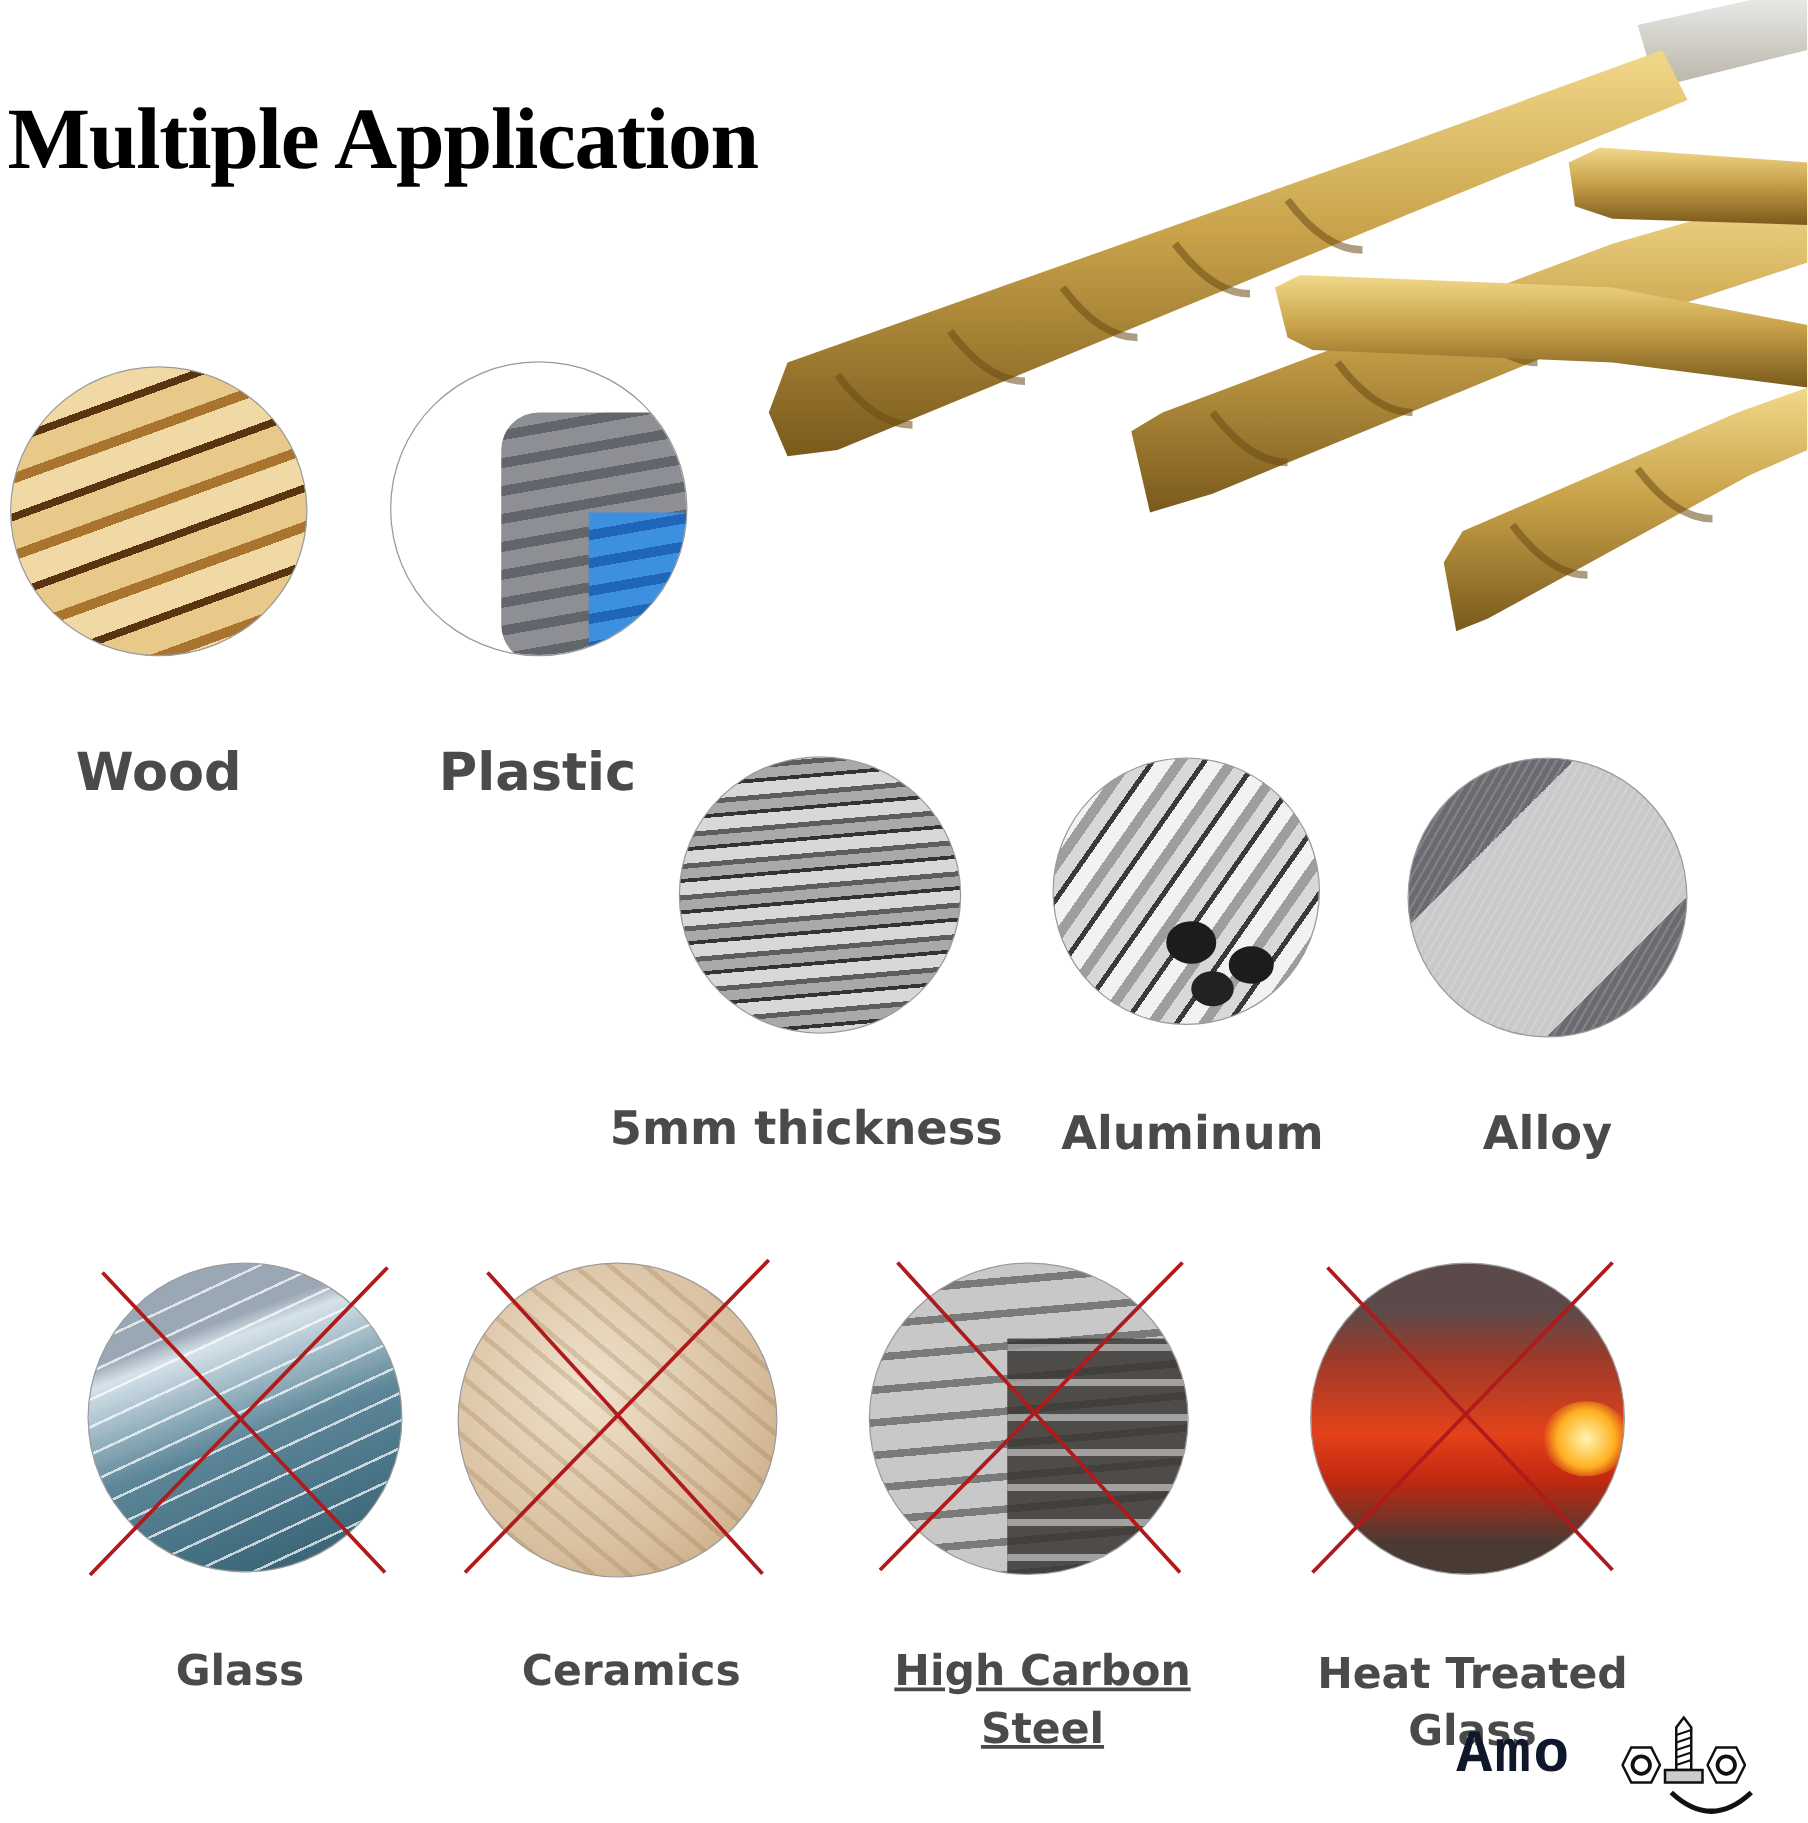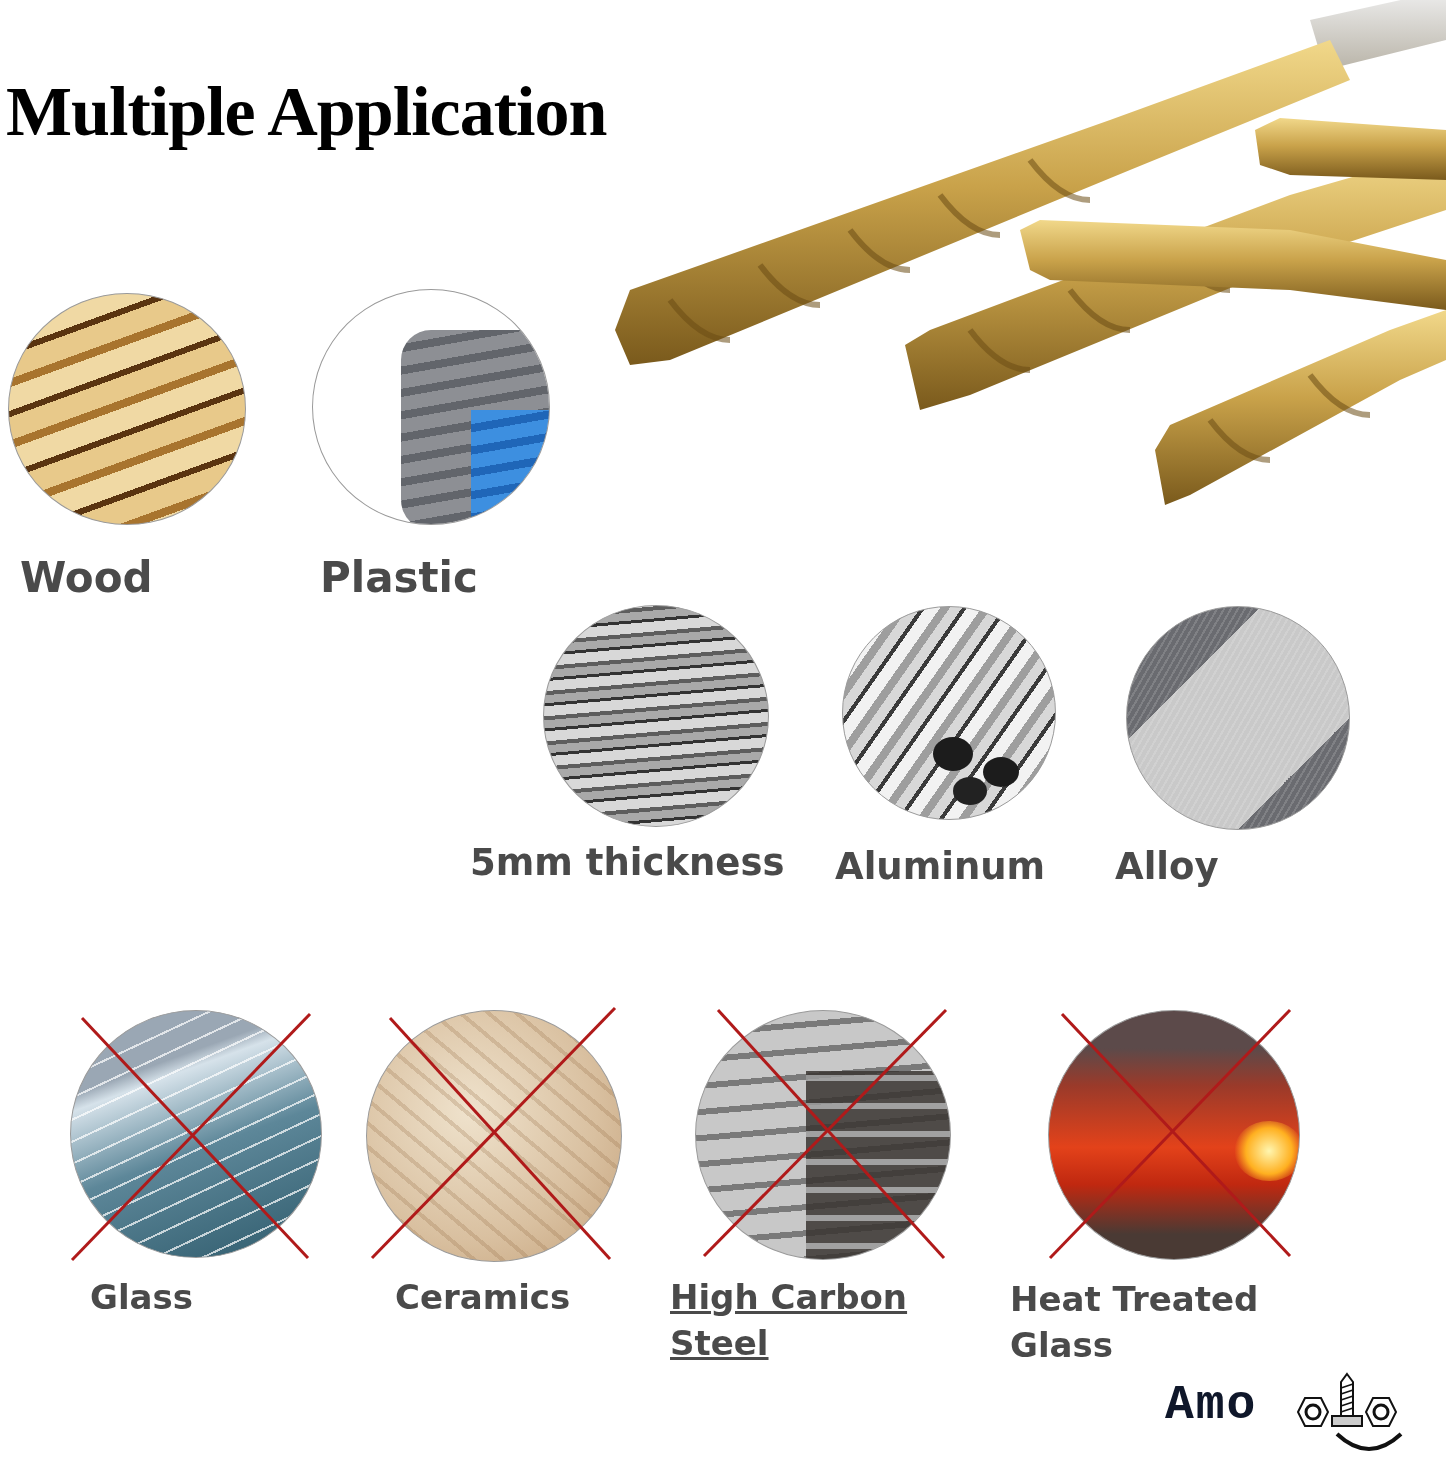--- a/index.html
+++ b/index.html
@@ -1,19 +1,19 @@
 <!DOCTYPE html>
 <html><head>
 <meta charset="utf-8">
 <style>
   html, body { margin:0; padding:0; background:#ffffff; }
   body { width:1446px; height:1458px; position:relative; overflow:hidden; font-family:"DejaVu Sans", sans-serif; }
   .title { position:absolute; left:6px; top:72px; font-size:70px; font-weight:bold; color:#000; letter-spacing:-1px; font-family:Liberation Serif, serif; }
   .circle { position:absolute; border-radius:50%; overflow:hidden; border:1.5px solid #9a9a9a; box-sizing:border-box; }
-  .label { position:absolute; text-align:left; color:#4a4a4a; font-weight:bold; font-family:"DejaVu Sans", sans-serif; line-height:1.35; }
+  .label { position:absolute; text-align:center; color:#4a4a4a; font-weight:bold; font-family:"DejaVu Sans", sans-serif; line-height:1.35;margin-top:40px; }
   .xmark { position:absolute; pointer-events:none; }
   .drills { position:absolute; left:590px; top:0; width:856px; height:520px; }
   .logo { position:absolute; left:1165px; top:1372px; width:240px; height:80px; }
   .logo-text { position:absolute; left:0; top:6px; font-size:48px; font-weight:bold; color:#0f172a; font-family:Liberation Mono, monospace; letter-spacing:2px; }
 </style>
 </head>
 <body>
 
 <div class="title">Multiple Application</div>
 

